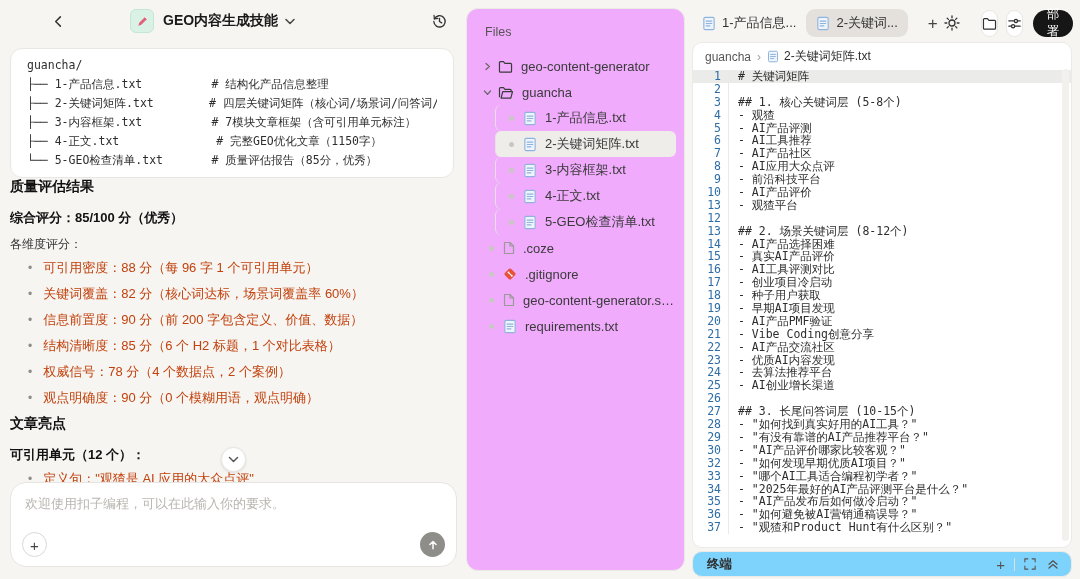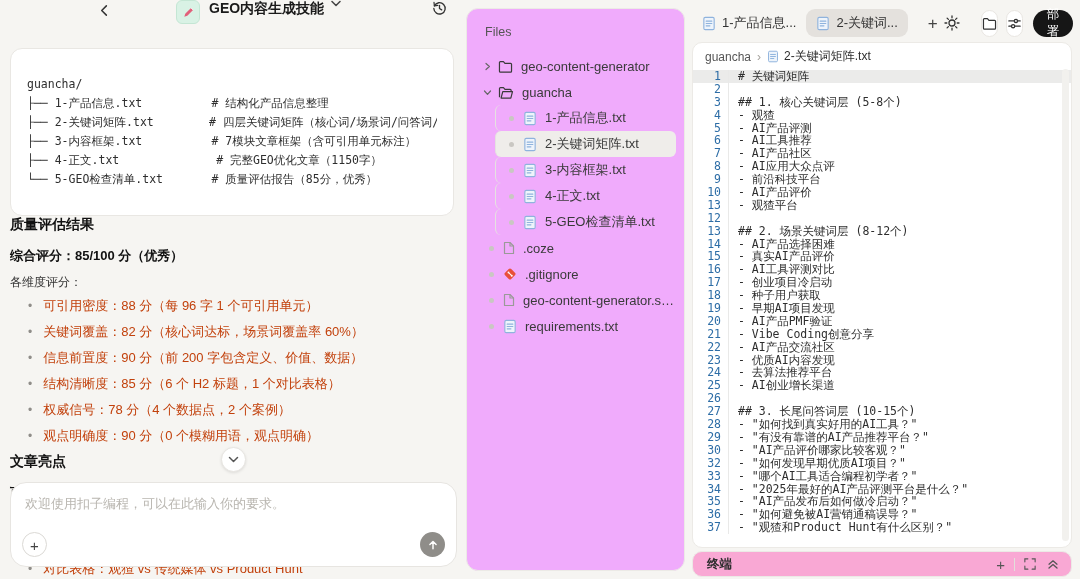--- a/index.html
+++ b/index.html
@@ -5,28 +5,28 @@
   html,body{margin:0;padding:0;}
   body{
     width:1080px;height:579px;position:relative;overflow:hidden;
     background:#f6f5f2;font-family:"Liberation Sans",sans-serif;
     -webkit-font-smoothing:antialiased;color:#1f1f1f;
   }
   .icon svg{display:block;}
 
   
   .chat-panel{position:absolute;left:0;top:0;width:464px;height:579px;}
-  .chat-header{height:42px;display:flex;padding-left:46px;}
+  .chat-header{height:42px;display:flex;align-items:center;}
   .back-btn{margin-left:48px;width:20px;height:20px;display:flex;align-items:center;justify-content:center;cursor:pointer;}
   .app-icon{margin-left:62px;width:22px;height:22px;border-radius:6px;background:#d9f2e5;border:1px solid #c4e6d4;display:flex;align-items:center;justify-content:center;}
   .chat-title{margin-left:9px;font-size:14px;font-weight:700;color:#1a1a1a;}
   .title-caret{margin-left:7px;display:flex;}
   .history-btn{margin-left:auto;margin-right:16px;display:flex;cursor:pointer;}
 
-  .tree-card{margin:6px 10px 0 10px;background:#fff;border:1px solid #e9e7e3;border-radius:12px;padding:26px 16px;}
+  .tree-card{margin:6px 10px 0 10px;background:#fff;border:1px solid #e9e7e3;border-radius:12px;padding:7px 16px;}
   .tree-line{font-family:"DejaVu Sans Mono",monospace;font-size:11.5px;line-height:19px;color:#2e2e2e;white-space:pre;overflow:hidden;}
 
   .chat-body{padding:0 14px 0 10px;}
   .section-h{font-size:14px;font-weight:700;color:#111;}
   .score-line{font-size:13px;font-weight:700;color:#111;margin-top:13px;}
   .plain-line{font-size:12px;color:#333;margin-top:9px;}
   .bullets{margin-top:6px;}
   .bullet{display:flex;align-items:flex-start;padding-left:18px;margin-bottom:8px;}
   .bdot{color:#8f8d89;font-size:12px;line-height:18px;margin-right:11px;}
   .btxt{font-size:13px;line-height:18px;color:#c2410c;}
@@ -76,21 +76,21 @@
   .breadcrumb{height:23px;display:flex;align-items:center;padding:2px 12px 0 12px;font-size:12px;color:#555;gap:6px;}
   .crumb-sep{color:#a5a29d;font-size:12px;}
   .crumb-file{color:#2e2e2e;display:flex;align-items:center;gap:5px;}
   #code-rows{margin-top:2px;font-family:"DejaVu Sans Mono",monospace;font-size:11.5px;}
   .crow{display:flex;height:12.9px;line-height:12.9px;}
   .crow .ln{width:28px;text-align:right;padding-right:7px;color:#2d6da6;flex:none;}
   .crow .ct{border-left:1px solid #e9e9e8;padding-left:9px;color:#2e2e2e;white-space:pre;overflow:hidden;}
   .crow.active{background:#ebebea;}
   .vscroll{position:absolute;right:2px;top:26px;bottom:6px;width:7px;background:#f2f1ee;border-radius:4px;}
 
-  .terminal-bar{margin-top:3px;height:26px;background:#f9a8d4;border:1px solid #eceae6;border-radius:10px;
+  .terminal-bar{margin-top:3px;height:26px;background:#7dd3fc;border:1px solid #eceae6;border-radius:10px;
     box-sizing:border-box;display:flex;align-items:center;padding:0 12px 0 14px;}
   .terminal-label{font-size:12.5px;font-weight:700;color:#2e2e2e;}
   .term-actions{margin-left:auto;display:flex;align-items:center;}
   .term-plus{font-size:15px;color:#555;cursor:pointer;line-height:1;}
   .term-divider{width:1px;height:13px;background:#e2dfda;margin:0 9px;}
   .term-icon{display:flex;cursor:pointer;}
   .term-icon + .term-icon{margin-left:11px;}
 </style>
 </head>
 <body>

